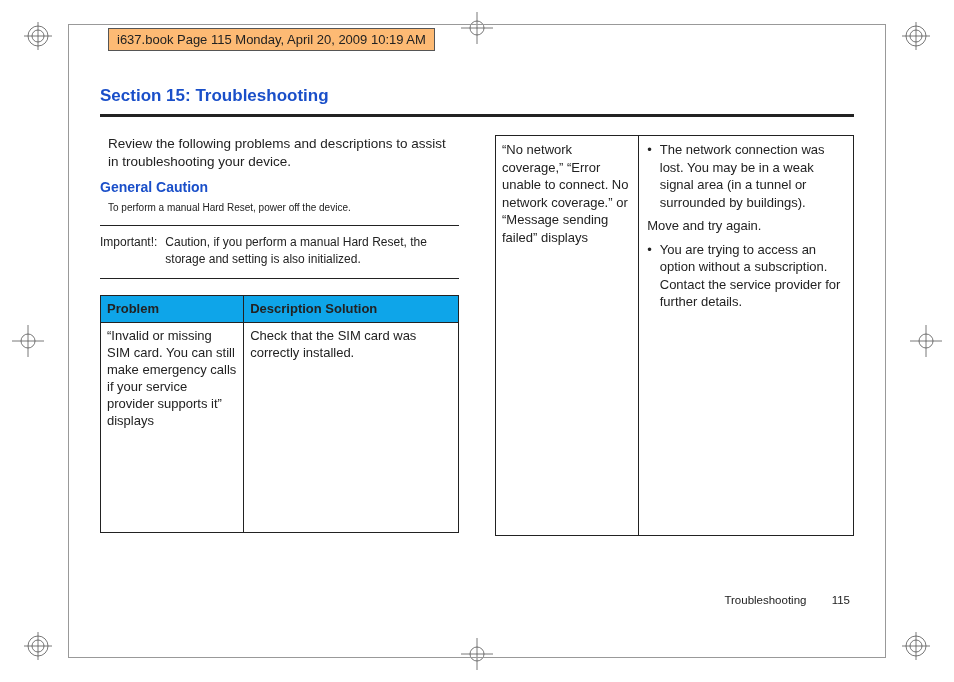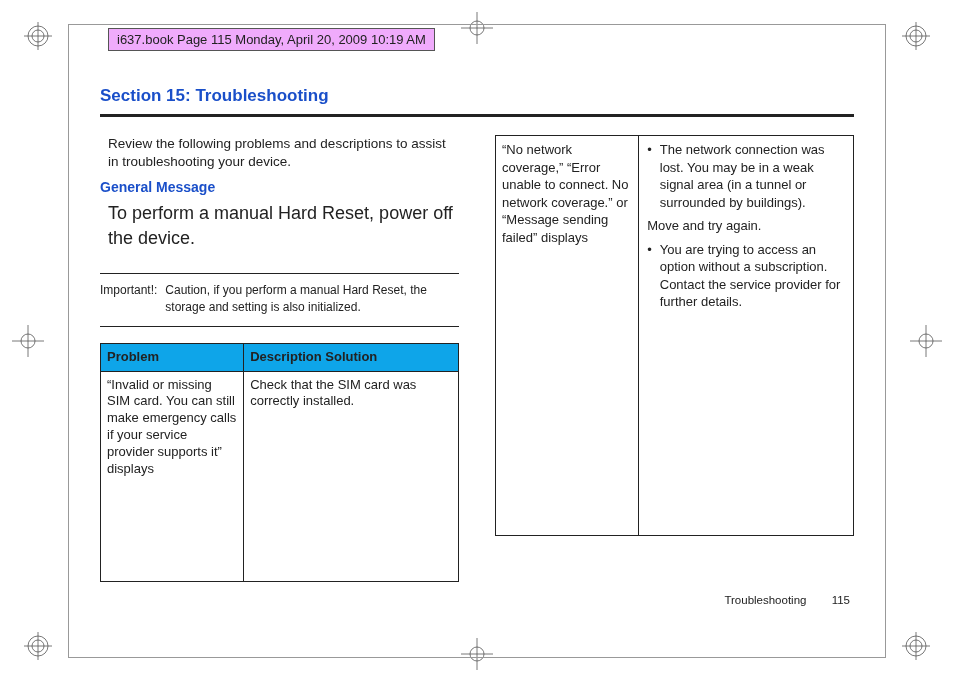--- a/index.html
+++ b/index.html
@@ -39,21 +39,21 @@
     border: 0.5px solid #999;
   }
   .header-box {
     position: absolute;
     top: 28px;
     left: 108px;
     border: 0.5px solid #555;
     padding: 3px 8px;
     font-size: 13px;
     color: #222;
-    background: #f0abfc;
+    background: #fdba74;
   }
   .content {
     position: absolute;
     top: 86px;
     left: 100px;
     right: 100px;
     bottom: 60px;
   }
   .section-title {
     color: #1a4fc9;
@@ -80,23 +80,23 @@
     line-height: 1.35;
     margin: 0 0 8px 8px;
   }
   .sub-heading {
     color: #1a4fc9;
     font-weight: bold;
     font-size: 14px;
     margin: 6px 0 6px 0;
   }
   .body-text {
-    font-size: 18px;
-    color: #222;
-    margin: 0 0 23px 8px;
+    font-size: 10px;
+    color: #222;
+    margin: 0 0 10px 8px;
     line-height: 1.35;
   }
   .rule-thin { border: none; border-top: 1px solid #222; margin: 4px 0 6px 0; }
   .important-row {
     font-size: 12px;
     color: #222;
     line-height: 1.4;
     padding: 2px 0 6px 0;
     display: flex;
   }
@@ -219,21 +219,21 @@
 <div class="header-box">i637.book  Page 115  Monday, April 20, 2009  10:19 AM</div>
 
 <div class="content">
   <div class="section-title">Section 15: Troubleshooting</div>
   <hr class="title-rule">
 
   <div class="columns">
 
     <div class="col">
       <p class="intro">Review the following problems and descriptions to assist in troubleshooting your device.</p>
-      <div class="sub-heading">General Message</div>
+      <div class="sub-heading">General Caution</div>
       <p class="body-text">To perform a manual Hard Reset, power off the device.</p>
       <hr class="rule-thin">
       <div class="important-row">
         <span class="important-label">Important!:</span>
         <span class="important-text">Caution, if you perform a manual Hard Reset, the storage and setting is also initialized.</span>
       </div>
       <hr class="rule-thin">
 
       <table class="trouble">
         <thead>

